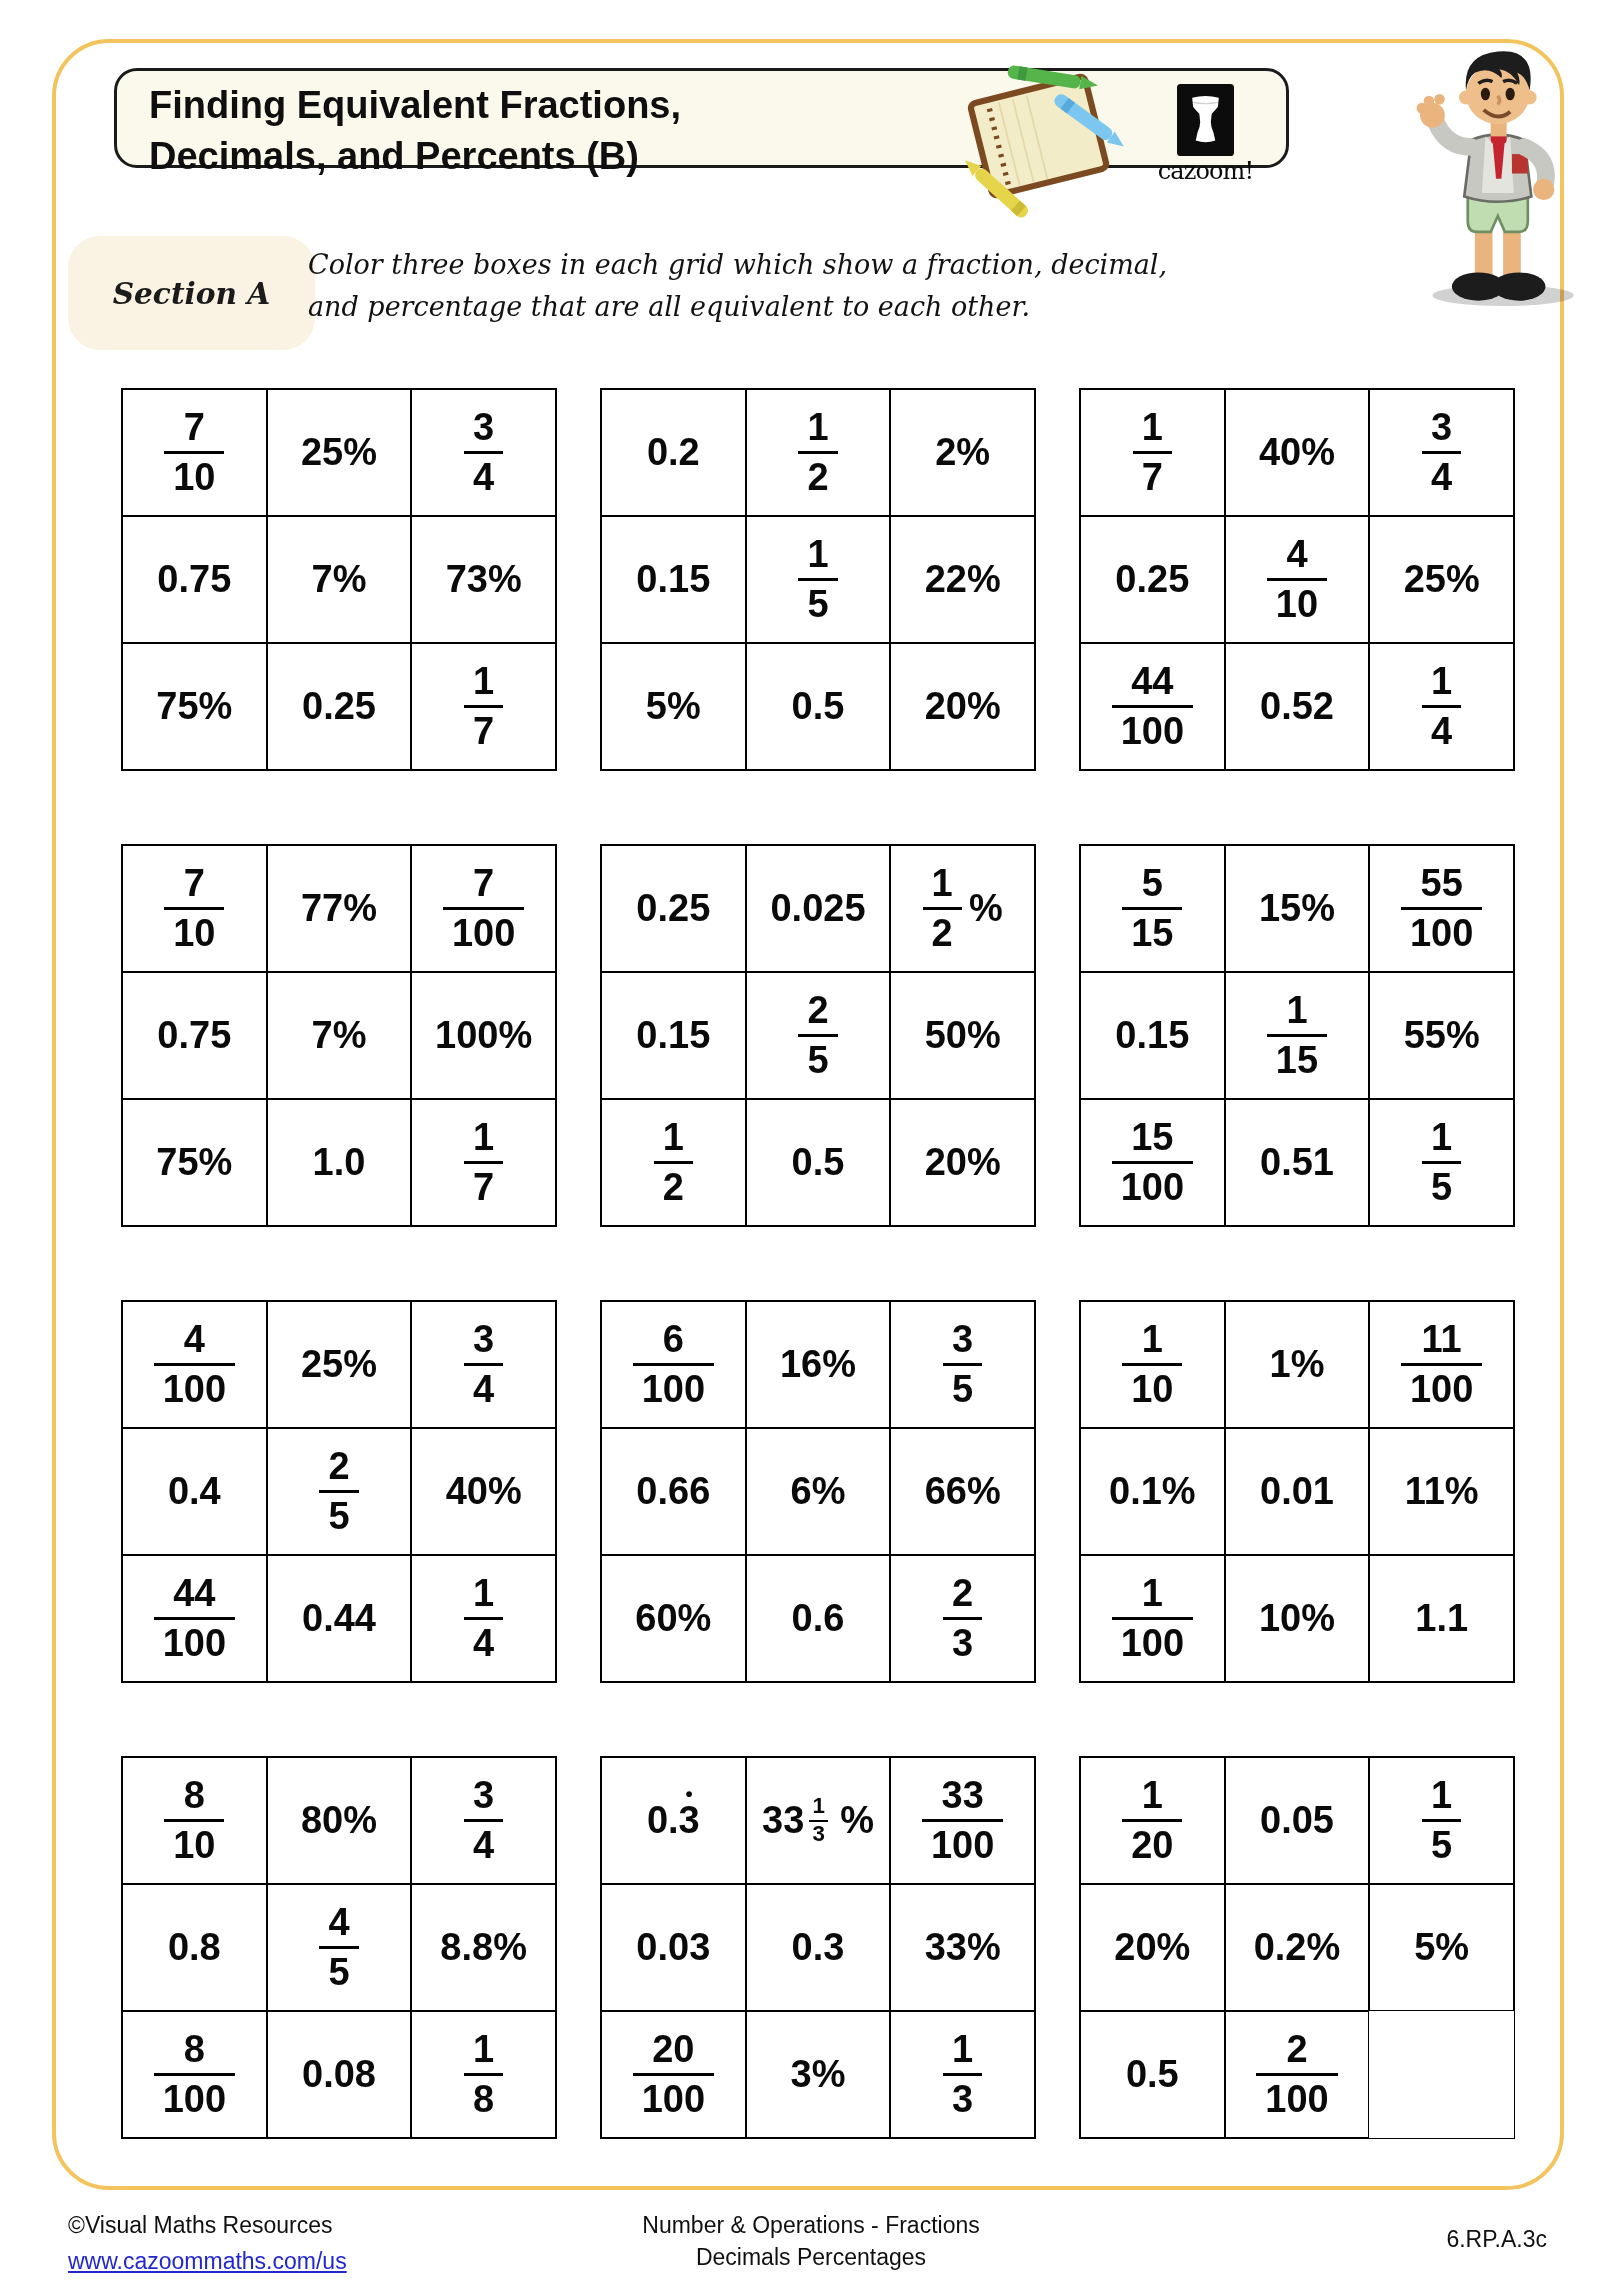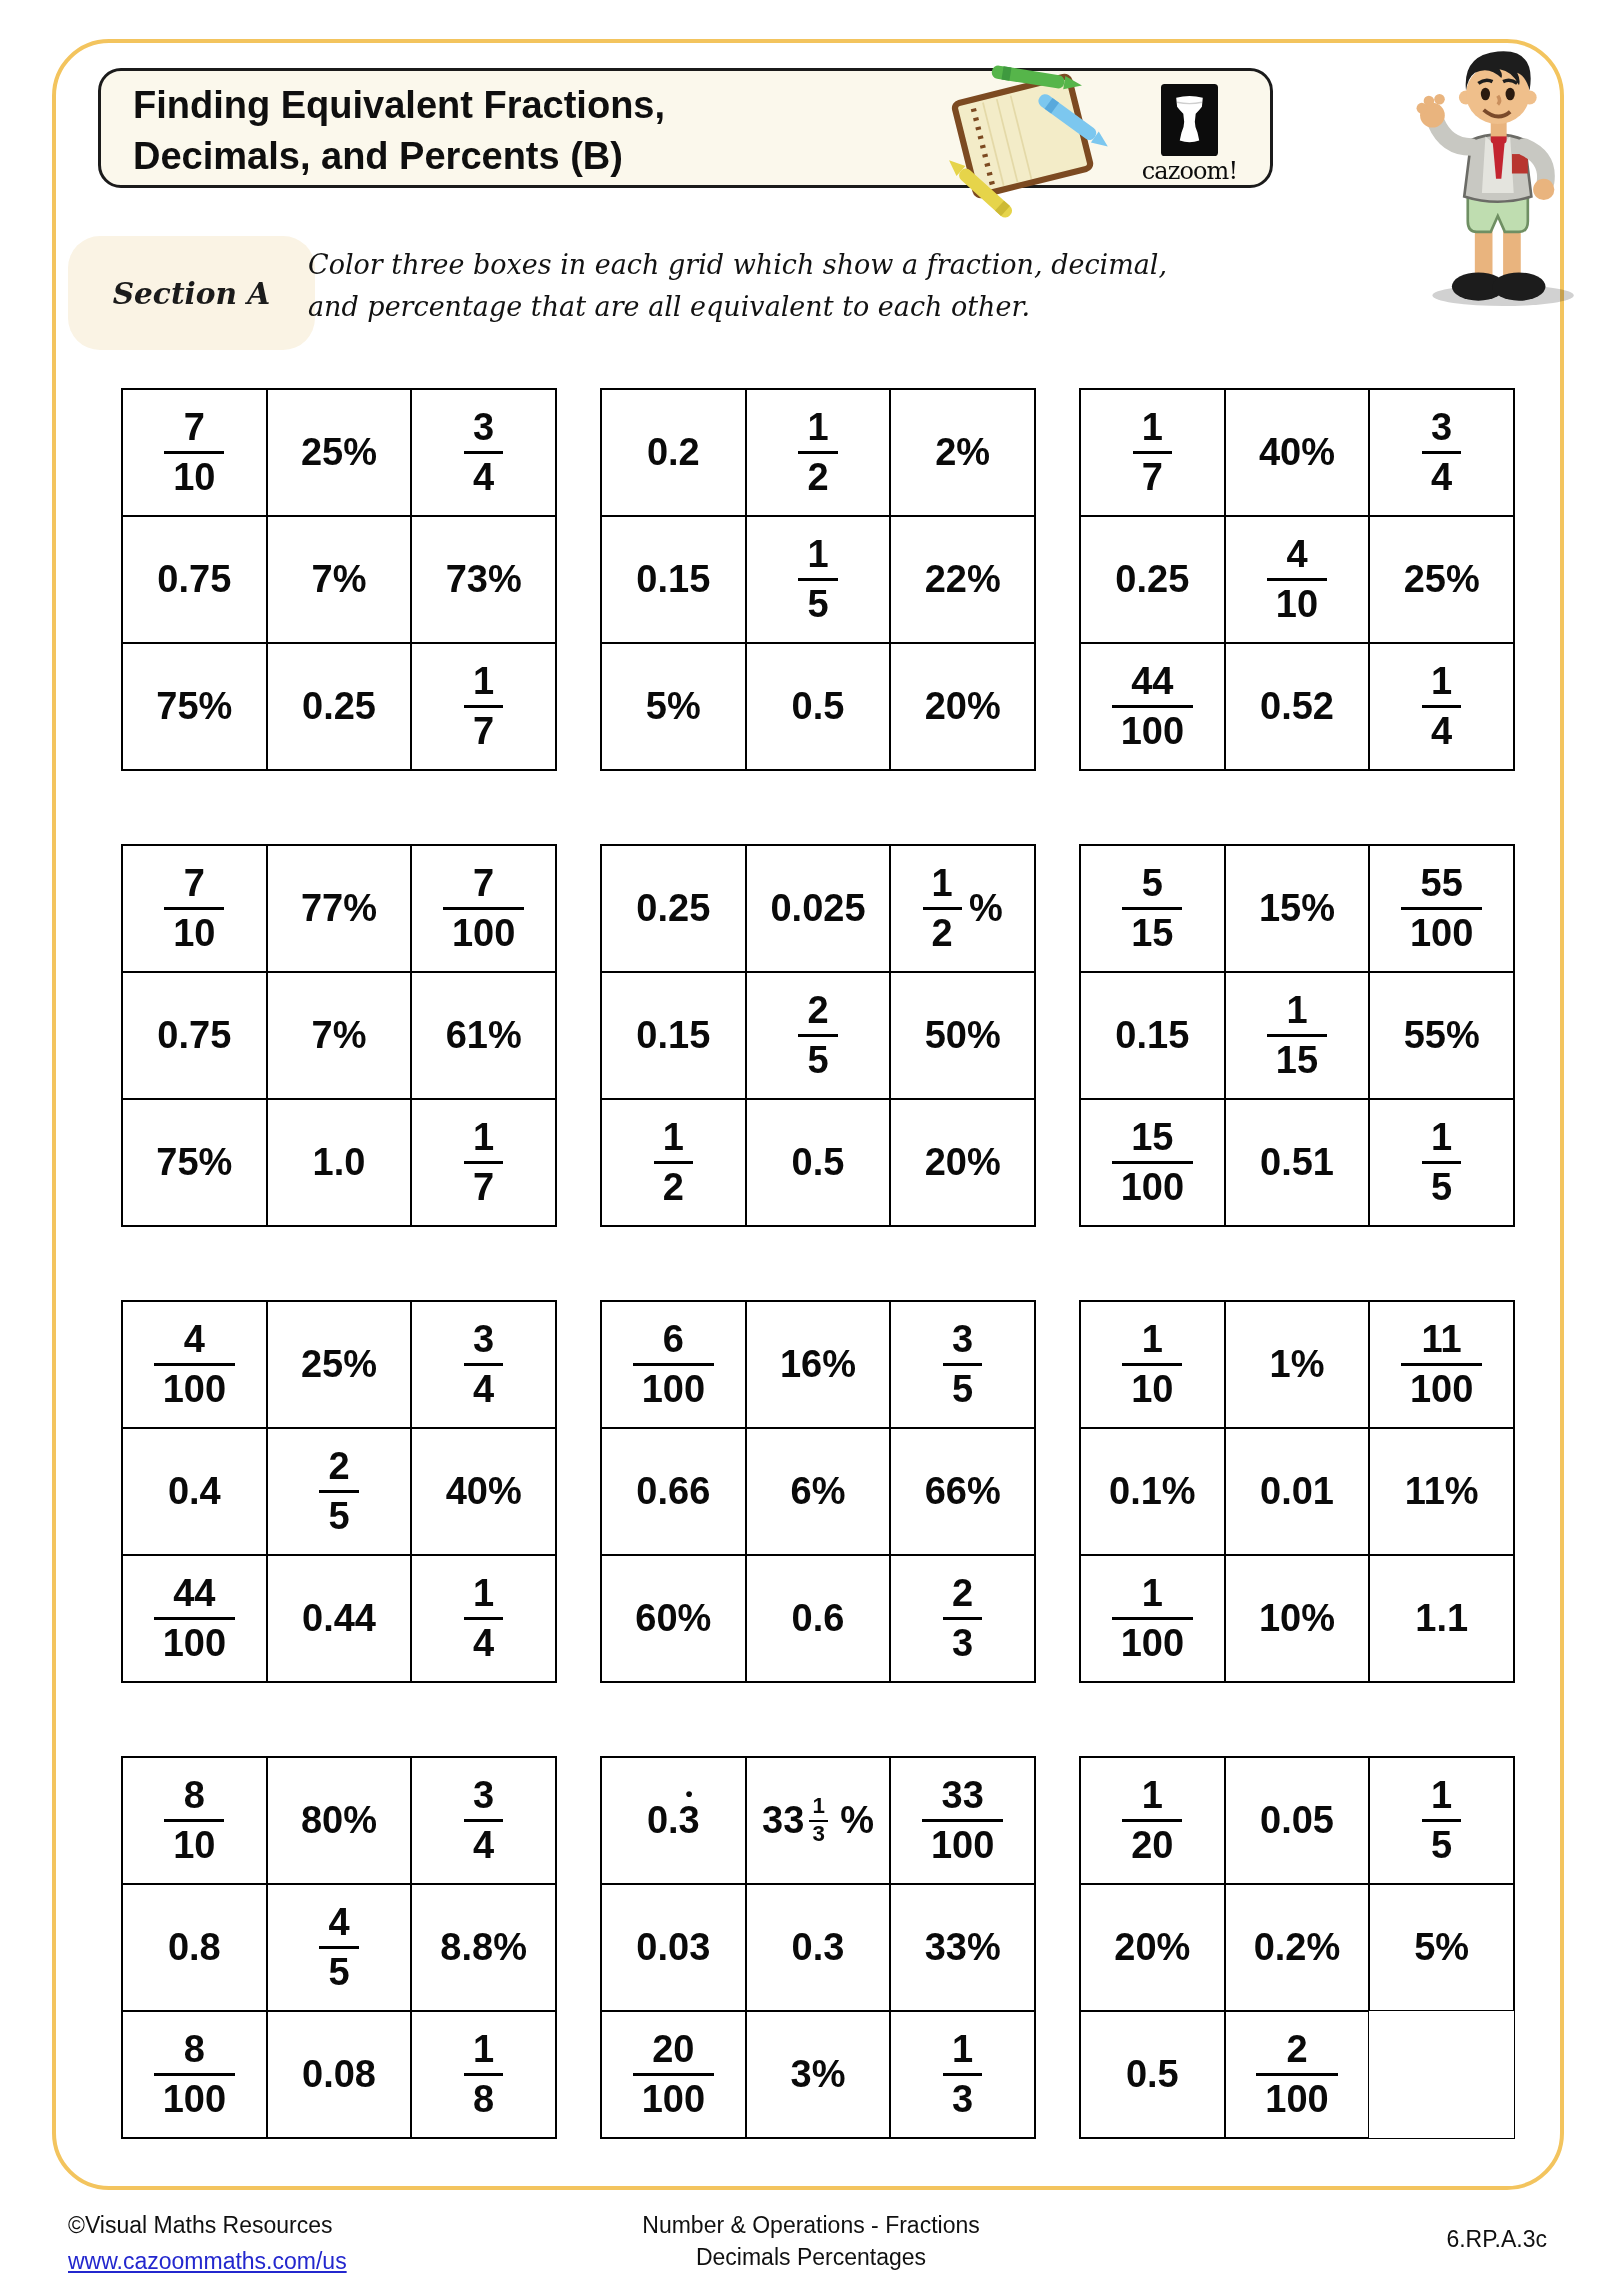--- a/index.html
+++ b/index.html
@@ -4,21 +4,21 @@
 <style>
   :root{
     --orange:#F3C45E; --cream1:#FBF8EC; --cream2:#FAF3E4; --link:#2327CE; --ink:#0c0c0c;
   }
   html,body{margin:0;padding:0;background:#ffffff;}
   .sheet{position:relative;width:1622px;height:2293px;background:#fff;overflow:hidden;
          font-family:"Liberation Sans",sans-serif;color:var(--ink);}
   .orange-frame{position:absolute;left:52px;top:39px;width:1512px;height:2151px;
          border:4.5px solid var(--orange);border-radius:57px;box-sizing:border-box;}
   
-  .header-box{position:absolute;left:98px;top:68px;width:1175px;height:120px;background:var(--cream1);
+  .header-box{position:absolute;left:114px;top:68px;width:1175px;height:100px;background:var(--cream1);
          border:3.6px solid #1b1b1b;border-radius:23px;box-sizing:border-box;}
   .title{position:absolute;left:32px;top:9px;font-size:38px;font-weight:700;line-height:1.35;color:#0f0f0f;}
   .notebook{position:absolute;right:150px;top:-16px;width:193px;height:163px;}
   .logo{position:absolute;right:23px;top:12.5px;width:115px;text-align:center;}
   .logo-box{width:57px;height:72px;background:#0c0c0c;border-radius:3.6px;margin:0 auto;
          display:flex;align-items:center;justify-content:center;}
   .logo-text{margin-top:1.8px;font-family:"DejaVu Serif",serif;font-weight:400;font-size:24px;
          letter-spacing:-0.9px;color:#0c0c0c;}
   .boy{position:absolute;right:19.7px;top:41px;width:219px;height:265px;}
   
@@ -275,21 +275,21 @@
             <span class="den">100</span>
           </span>
         </div>
         <div class="cell">
           <span class="txt">0.75</span>
         </div>
         <div class="cell">
           <span class="txt">7%</span>
         </div>
         <div class="cell">
-          <span class="txt">61%</span>
+          <span class="txt">100%</span>
         </div>
         <div class="cell">
           <span class="txt">75%</span>
         </div>
         <div class="cell">
           <span class="txt">1.0</span>
         </div>
         <div class="cell">
           <span class="frac">
             <span class="num">1</span>

